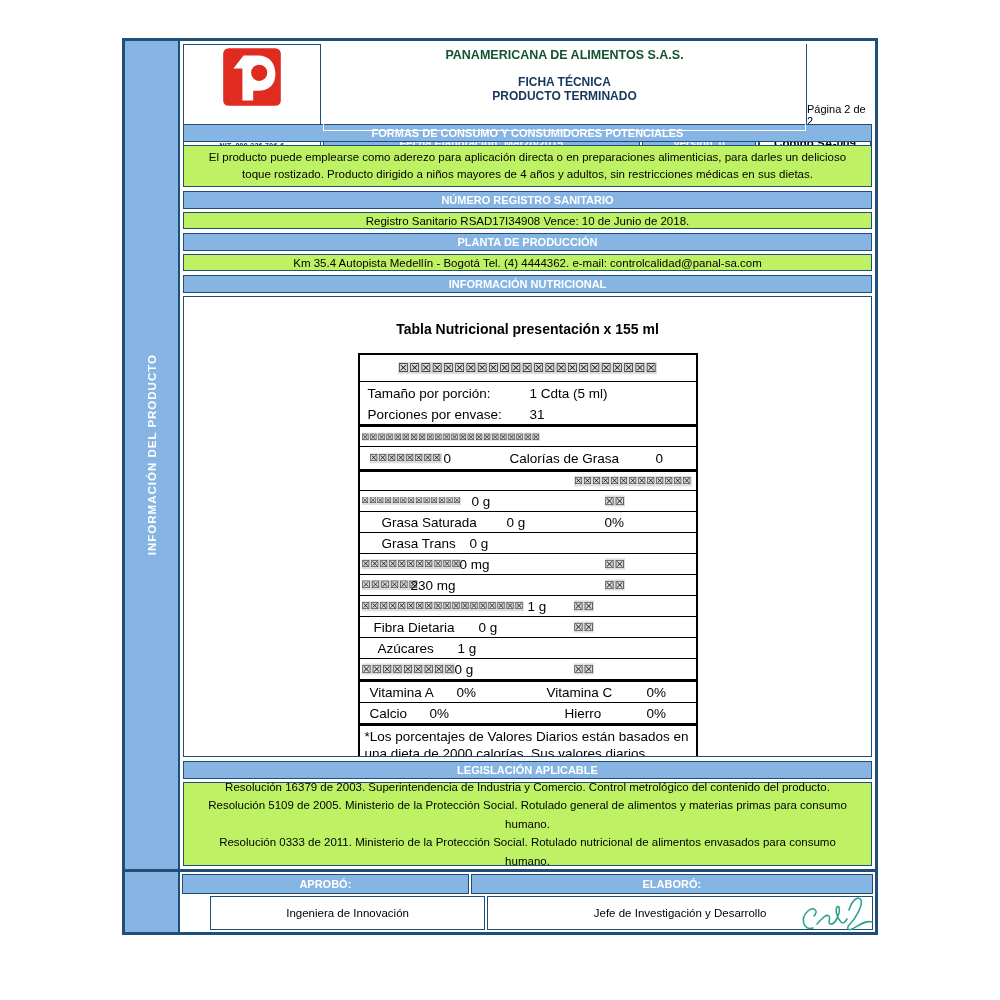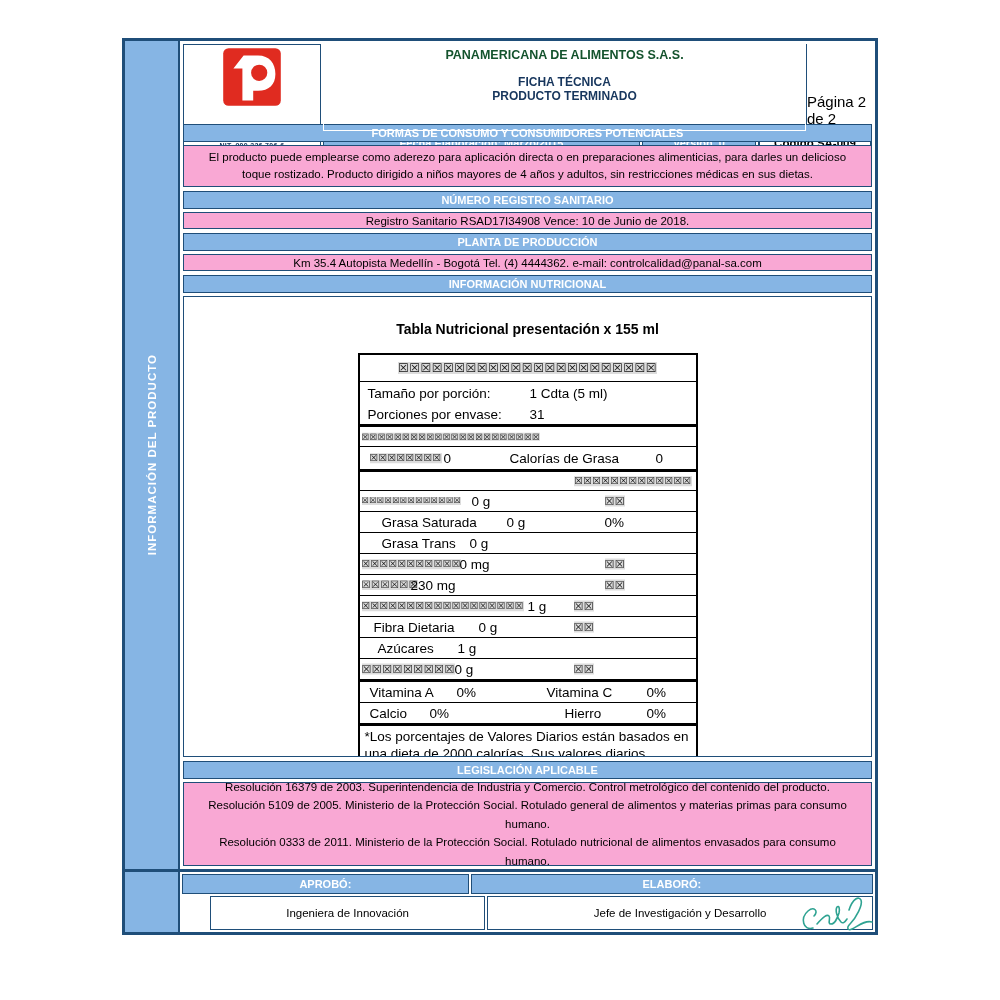--- a/index.html
+++ b/index.html
@@ -13,27 +13,27 @@
   .header{display:grid;grid-template-columns:138px 1fr;gap:2px;height:76px;}
   .logo-cell{border:1px solid #1f4e79;display:flex;flex-direction:column;align-items:center;justify-content:center;padding:2px 0;}
   .brand{font-weight:bold;color:#6d28d9;font-size:14px;letter-spacing:0.5px;margin-top:15px;}
   .nit{font-size:7px;color:#17365d;font-weight:bold;letter-spacing:0.3px;}
   .head-right{display:flex;flex-direction:column;gap:2px;min-width:0;}
   .title-row{flex:1;display:flex;min-height:0;}
   .titles{flex:1;border:1px solid #fff;text-align:center;position:relative;}
   .company{font-weight:bold;color:#14532d;font-size:12.5px;margin-top:3px;}
   .subt{font-weight:bold;color:#17365d;font-size:12px;line-height:1.2;}
   .subt-wrap{margin-top:13px;}
-  .pagina{width:66px;border-bottom:1px solid #1f4e79;border-left:1px solid #1f4e79;font-size:15px;display:flex;align-items:flex-end;justify-content:center;padding-bottom:3px;box-sizing:border-box;}
+  .pagina{width:66px;border-bottom:1px solid #1f4e79;border-left:1px solid #1f4e79;font-size:11px;display:flex;align-items:flex-end;justify-content:center;padding-bottom:3px;box-sizing:border-box;}
   .meta-row{display:grid;grid-template-columns:1fr 114px 114px;gap:2px;height:19px;}
   .meta-cell{background:#86b5e4;border:1px solid #1f4e79;color:#fff;font-weight:bold;font-size:11px;display:flex;align-items:center;justify-content:center;}
   .meta-codigo{background:#fff;border:2px solid #1f4e79;color:#000;font-weight:bold;font-size:11.5px;display:flex;align-items:center;justify-content:center;}
   
   .bar{background:#86b5e4;border:1px solid #1f4e79;color:#fff;font-weight:bold;font-size:11px;text-align:center;height:16px;line-height:16px;margin-top:4px;flex:none;}
-  .tblock{border:1px solid #1f4e79;background:#f9a8d4;font-size:11.5px;text-align:center;margin-top:3px;flex:none;display:flex;align-items:center;justify-content:center;padding:2px 18px;box-sizing:border-box;}
+  .tblock{border:1px solid #1f4e79;background:#bef264;font-size:11.5px;text-align:center;margin-top:3px;flex:none;display:flex;align-items:center;justify-content:center;padding:2px 18px;box-sizing:border-box;}
   .t-formas{height:42px;line-height:1.5;}
   .t-line{height:17px;}
   .nut-area{border:1px solid #1f4e79;margin-top:3px;flex:1;min-height:0;overflow:hidden;}
   .nut-title{text-align:center;font-weight:bold;font-size:14px;margin-top:24px;}
   .ntable{width:340px;margin:16px auto 0;border:2px solid #000;box-sizing:border-box;background:#fff;}
   .nrow{position:relative;font-size:13.5px;}
   .nrow.center{display:flex;align-items:center;justify-content:center;}
   .sep-thin{border-bottom:1.5px solid #000;}
   .sep-thick{border-bottom:3px solid #000;}
   .seg{position:absolute;top:50%;transform:translateY(-50%);white-space:nowrap;}

